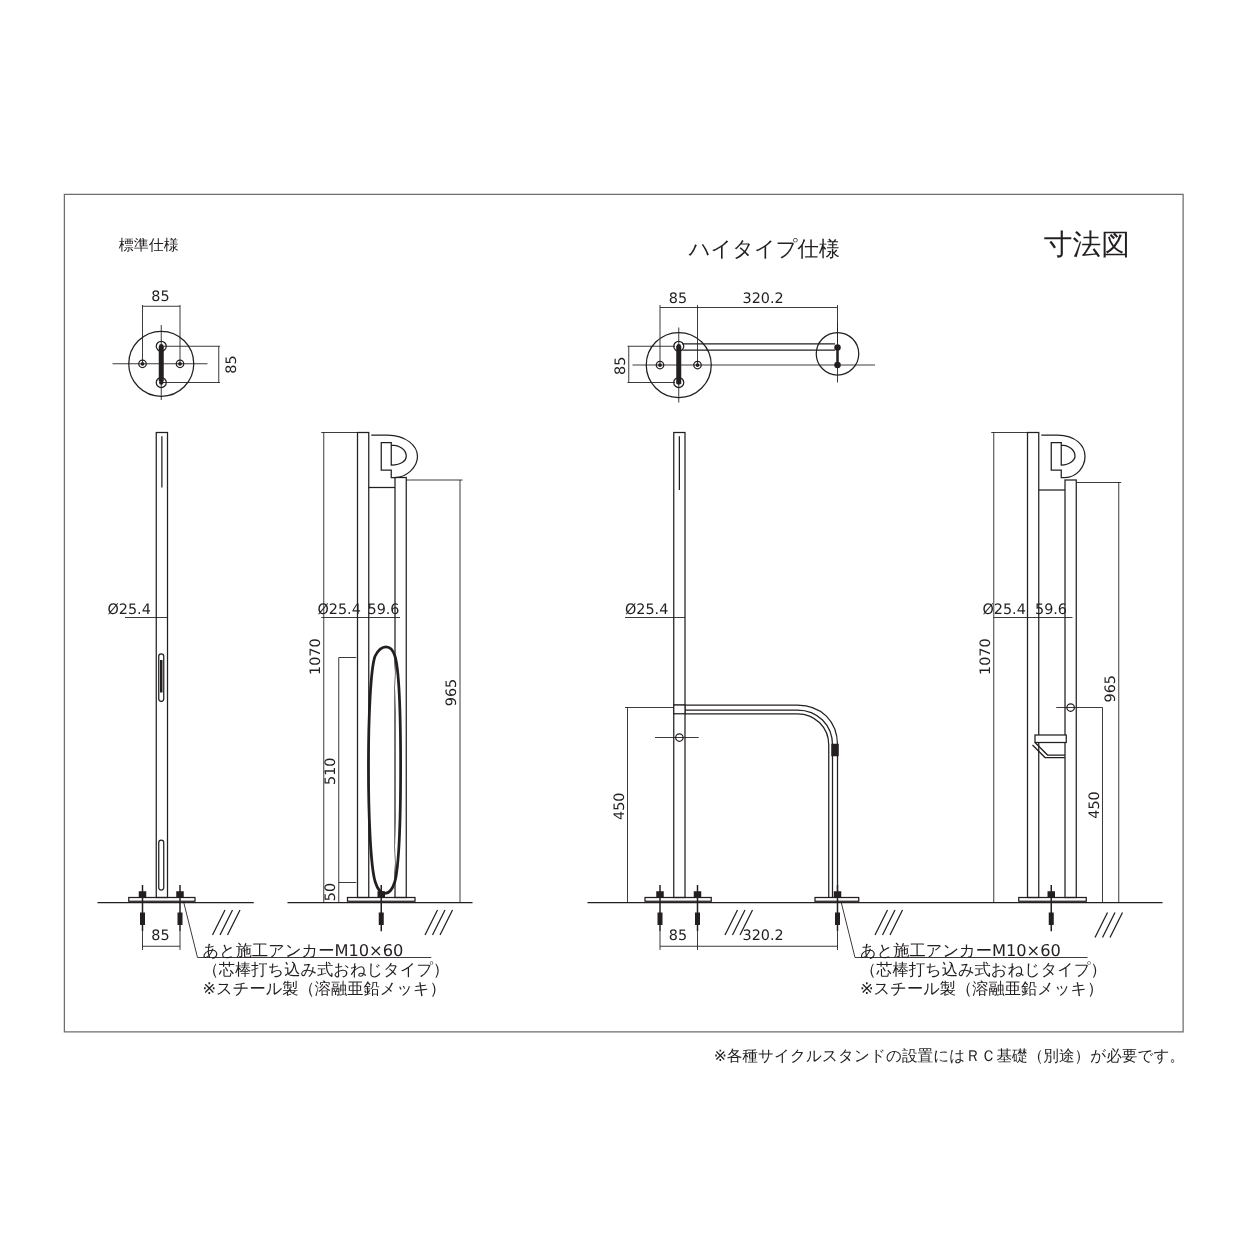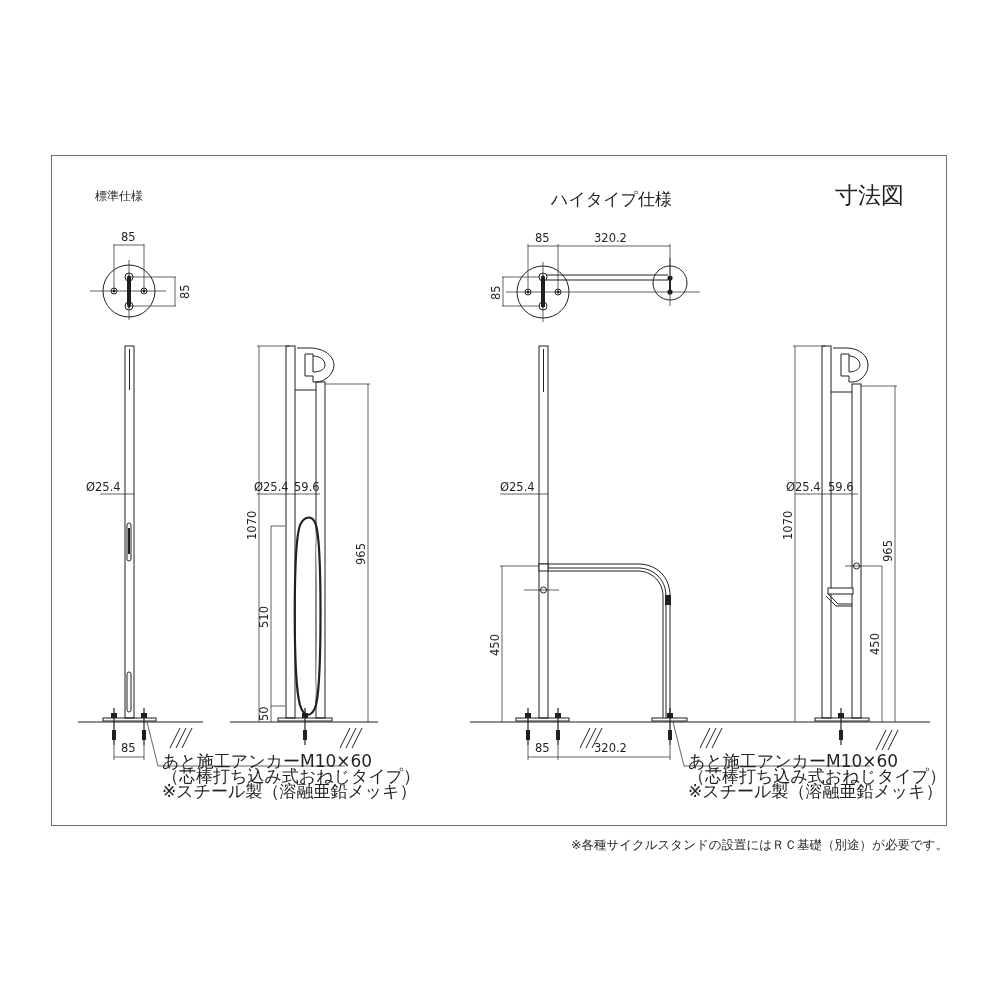--- a/index.html
+++ b/index.html
@@ -5,21 +5,21 @@
   html,body{margin:0;padding:0;background:#ffffff;}
   body{width:1000px;height:1000px;position:relative;overflow:hidden;font-family:"DejaVu Sans","Liberation Sans",sans-serif;color:#231f20;}
   #frame{position:absolute;left:51px;top:155px;width:896px;height:671px;border:1.5px solid #6d6d6d;box-sizing:border-box;}
   svg{position:absolute;left:0;top:0;}
   .ln{stroke:#231f20;fill:none;stroke-width:1;}
   .thin{stroke:#231f20;fill:none;stroke-width:0.7;}
   .pipe{stroke:#231f20;fill:#fff;stroke-width:1;}
   .gnd{stroke:#231f20;stroke-width:1;}
   .dim{font-family:"DejaVu Sans",sans-serif;font-size:11.5px;fill:#231f20;}
   .title{position:absolute;font-family:"DejaVu Sans",sans-serif;color:#231f20;white-space:nowrap;}
-  .note{position:absolute;font-family:"DejaVu Sans",sans-serif;font-size:17px;line-height:15px;color:#231f20;white-space:nowrap;}
+  .note{position:absolute;font-family:"DejaVu Sans",sans-serif;font-size:13px;line-height:15px;color:#231f20;white-space:nowrap;}
 </style>
 </head>
 <body>
 
 <div id="frame"></div>
 
 <div class="title" style="left:95px;top:188px;font-size:12px;">標準仕様</div>
 <div class="title" style="left:527px;top:188px;font-size:17px;margin-left:24px;">ハイタイプ仕様</div>
 <div class="title" style="left:835px;top:180px;font-size:23px;text-align:right;">寸法図</div>
 

